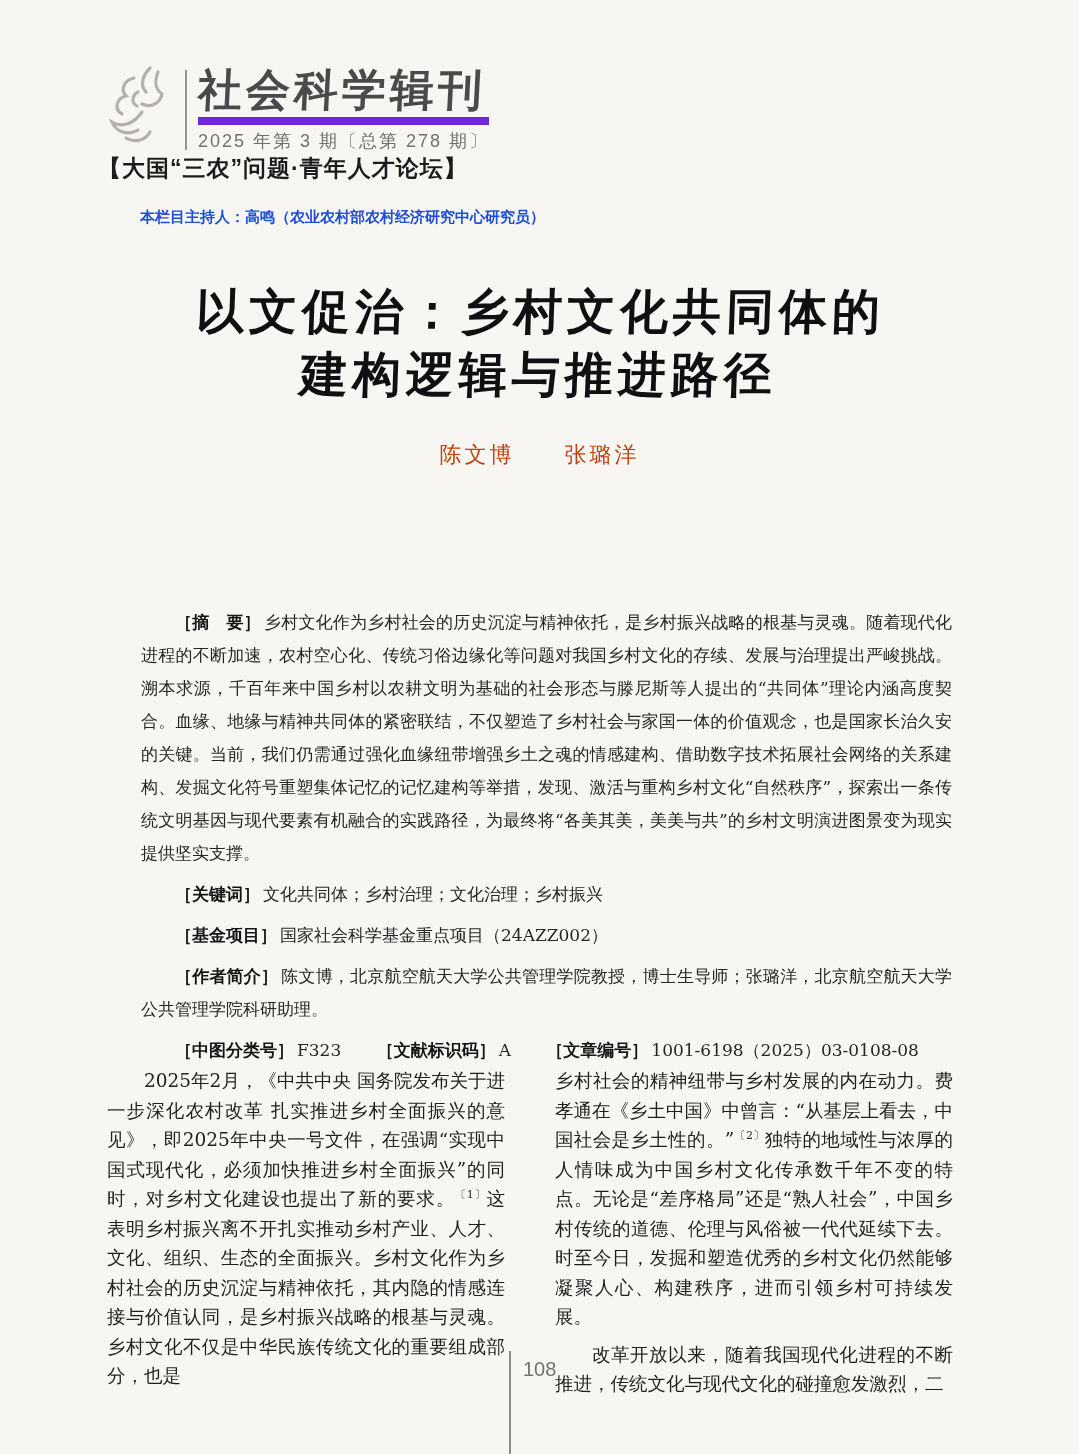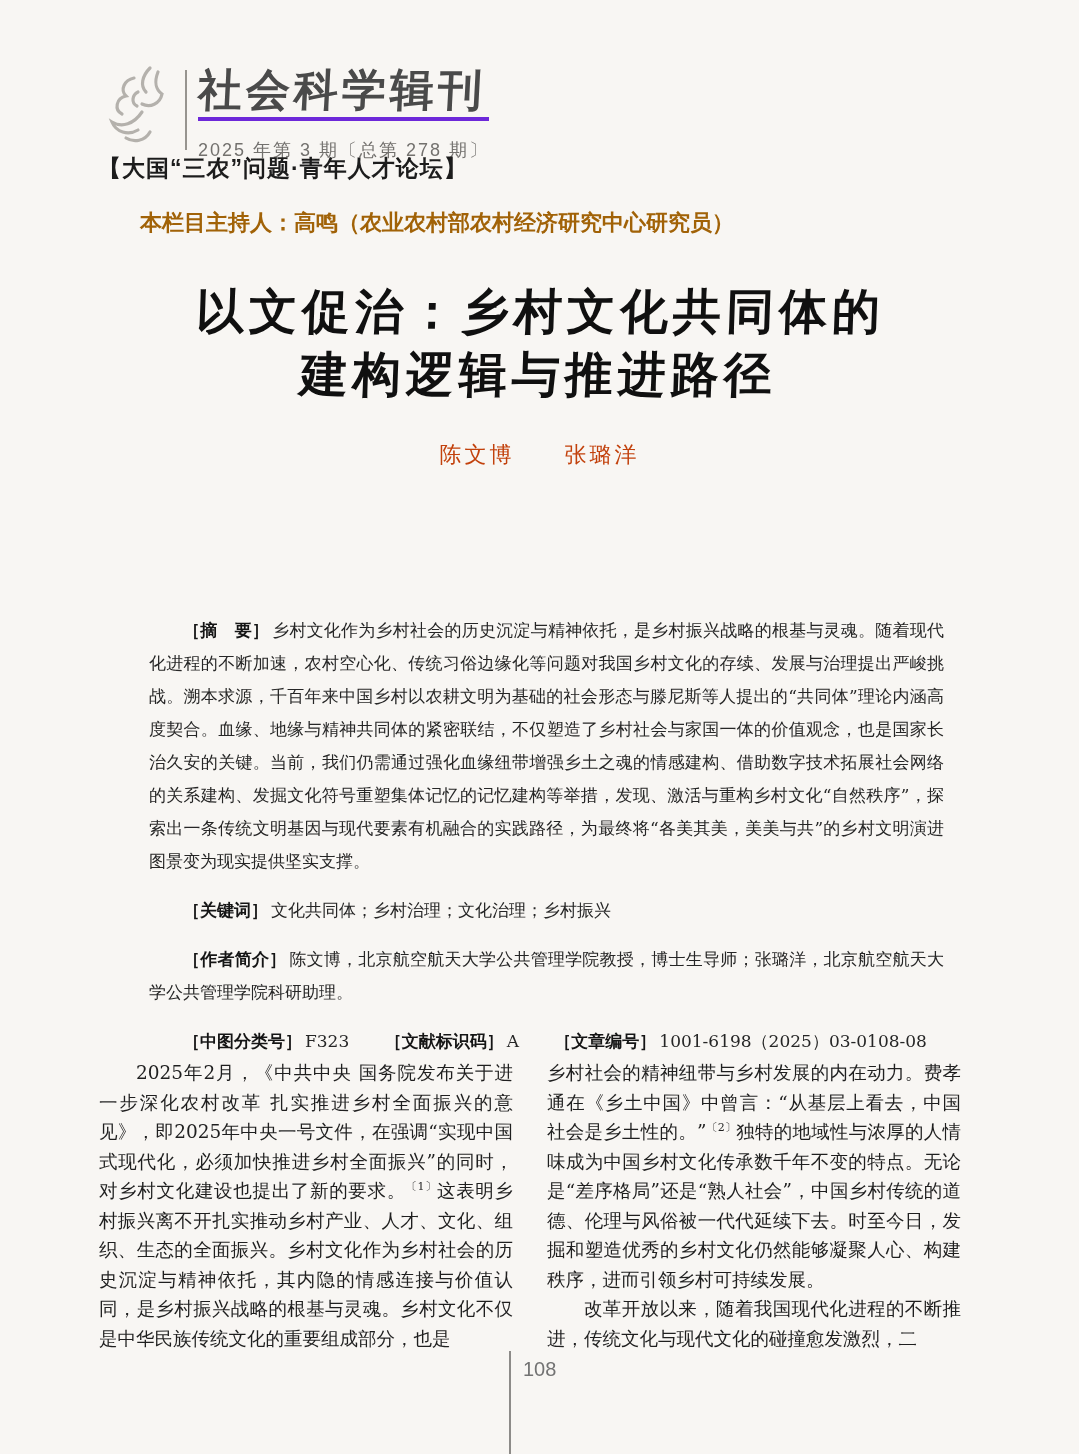--- a/index.html
+++ b/index.html
@@ -18,69 +18,69 @@
   .masthead { position:absolute; left:98px; top:62px; display:flex; gap:11px; }
   .phoenix { width:76px; height:92px; }
   .logo-divider { width:2px; height:80px; background:#97948f; margin-top:8px; }
   .logo-text { padding-top:4px; }
   .journal-name {
     font-size:44px; font-weight:900; color:#4a4a4a;
     letter-spacing:4px; line-height:1.1;
     transform:skewX(-3deg); white-space:nowrap;
   }
   .issue-line {
-    margin-top:3px; border-top:4px solid #6d28d9; padding-top:17px;
+    margin-top:3px; border-top:8px solid #6d28d9; padding-top:4px;
     font-size:18px; color:#73716e; letter-spacing:2px;
     font-family:"Liberation Sans",sans-serif; width:fit-content; white-space:nowrap;
   }
 
   
   .section-title {
     position:absolute; left:98px; top:153px;
     font-family:"Liberation Sans",sans-serif; font-weight:700;
     font-size:23px; color:#1c1c1c; letter-spacing:1px; white-space:nowrap;
   }
   .host-line {
     position:absolute; left:140px; top:208px;
     font-family:Liberation Serif, serif; font-weight:600;
-    font-size:22px; color:#a16207; white-space:nowrap;
+    font-size:15px; color:#1d4ed8; white-space:nowrap;
   }
 
   
   .article-title {
     position:absolute; left:0; right:0; top:280px;
     text-align:center; font-weight:900; font-size:48px; line-height:63px;
     color:#101010; letter-spacing:5px; margin:0;
     transform:skewX(-2deg);
   }
   .authors {
     position:absolute; left:0; right:0; top:440px;
     text-align:center; font-size:22px; letter-spacing:3px; color:#c2410c;
   }
 
   
   .front-matter {
     position:absolute; left:133px; top:598px; width:827px;
     font-size:17px; line-height:33px; text-align:justify; color:#262626;
   }
-  .front-matter p { margin:16px; text-indent:2em; }
+  .front-matter p { margin:8px; text-indent:2em; }
   .fm-label {
     font-family:"Liberation Sans",sans-serif; font-weight:700; color:#151515;
     margin-right:3px;
   }
   .clc-line .pair { margin-right:30px; white-space:nowrap; }
   .clc-line .pair:last-child { margin-right:0; }
 
   
   .body-cols {
     position:absolute; left:99px; top:1058px; width:862px;
     display:flex; gap:34px;
   }
   .col { width:414px; font-size:18.5px; line-height:29.5px; text-align:justify; color:#1f1f1f; }
-  .col p { margin:0; }
+  .col p { margin:8px; }
   .col p.indent { text-indent:2em; }
   sup.ref { font-size:11px; line-height:0; vertical-align:super; }
 
   
   .footer-rule { position:absolute; left:509px; top:1351px; width:2px; height:103px; background:#8d8b88; }
   .page-number {
     position:absolute; left:523px; top:1358px;
     font-family:"Liberation Sans",sans-serif; font-size:20px; color:#737373;
   }
 </style>
@@ -120,20 +120,23 @@
   <div class="authors">陈文博　　张璐洋</div>
 
   <div class="front-matter">
     <p>
       <span class="fm-label">［摘　要］</span><span>乡村文化作为乡村社会的历史沉淀与精神依托，是乡村振兴战略的根基与灵魂。随着现代化进程的不断加速，农村空心化、传统习俗边缘化等问题对我国乡村文化的存续、发展与治理提出严峻挑战。溯本求源，千百年来中国乡村以农耕文明为基础的社会形态与滕尼斯等人提出的“共同体”理论内涵高度契合。血缘、地缘与精神共同体的紧密联结，不仅塑造了乡村社会与家国一体的价值观念，也是国家长治久安的关键。当前，我们仍需通过强化血缘纽带增强乡土之魂的情感建构、借助数字技术拓展社会网络的关系建构、发掘文化符号重塑集体记忆的记忆建构等举措，发现、激活与重构乡村文化“自然秩序”，探索出一条传统文明基因与现代要素有机融合的实践路径，为最终将“各美其美，美美与共”的乡村文明演进图景变为现实提供坚实支撑。</span>
     </p>
     <p>
       <span class="fm-label">［关键词］</span><span>文化共同体；乡村治理；文化治理；乡村振兴</span>
     </p>
     <p>
+      <span class="fm-label">［基金项目］</span><span>国家社会科学基金重点项目（24AZZ002）</span>
+    </p>
+    <p>
       <span class="fm-label">［作者简介］</span><span>陈文博，北京航空航天大学公共管理学院教授，博士生导师；张璐洋，北京航空航天大学公共管理学院科研助理。</span>
     </p>
     <p class="clc-line">
       <span class="pair"><span class="fm-label">［中图分类号］</span><span>F323</span></span>
       <span class="pair"><span class="fm-label">［文献标识码］</span><span>A</span></span>
       <span class="pair"><span class="fm-label">［文章编号］</span><span>1001-6198（2025）03-0108-08</span></span>
     </p>
   </div>
 
   <div class="body-cols">

